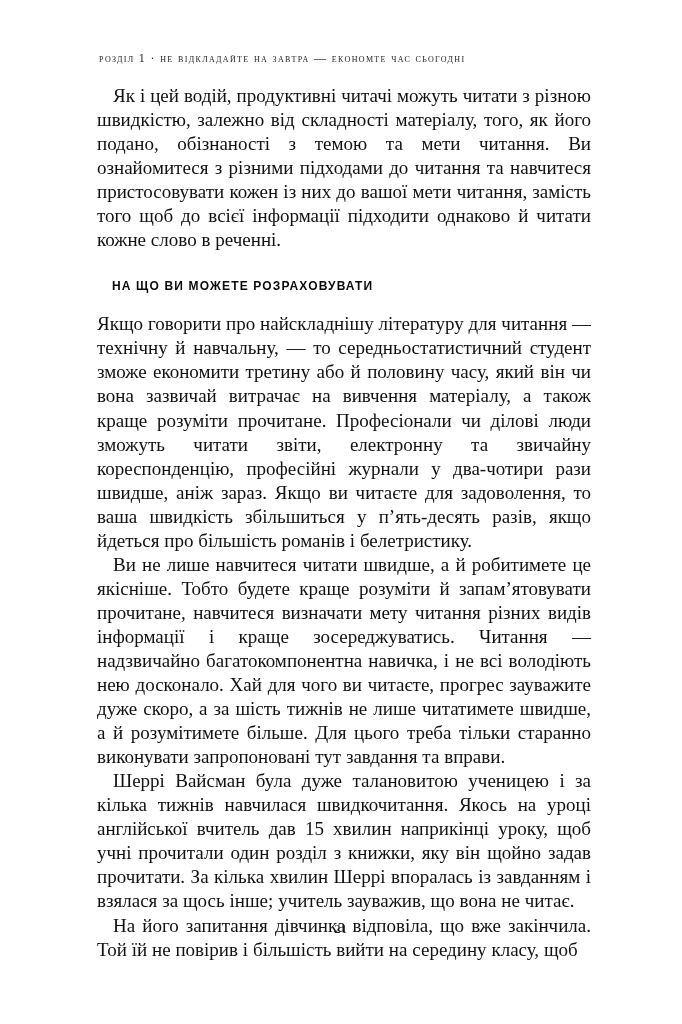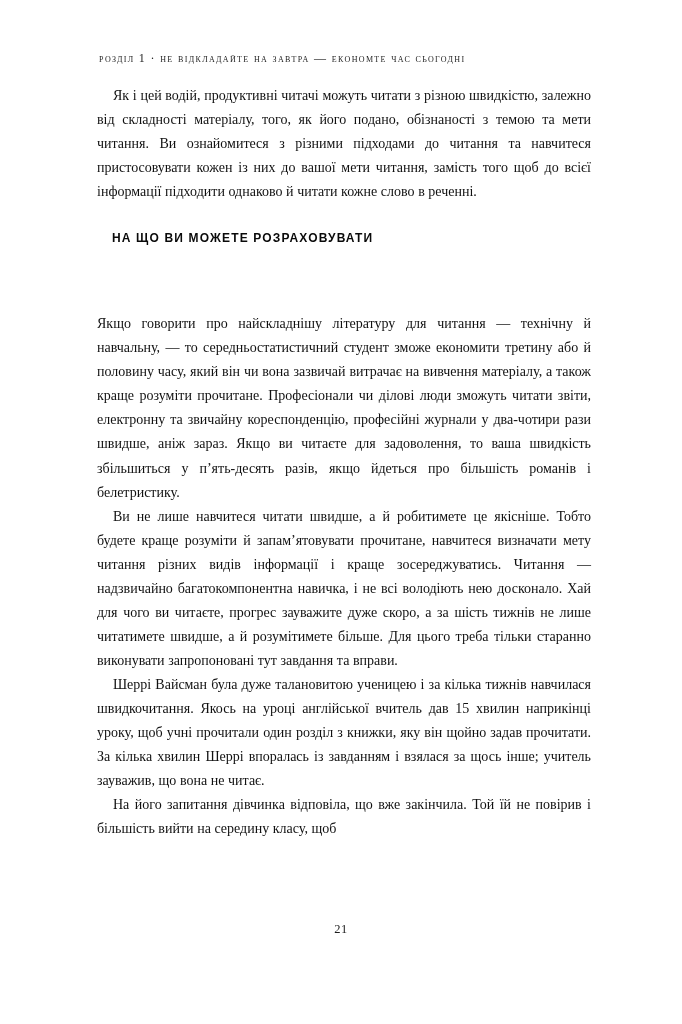--- a/index.html
+++ b/index.html
@@ -47,32 +47,31 @@
   
   .textblock {
     position: absolute;
     left: 97px;
     top: 84px;
     width: 494px;
   }
 
   p.body {
     margin: 0;
-    font-size: 14px;
+    font-size: 19px;
     line-height: 24.05px;
     text-align: justify;
     text-justify: inter-word;
     hyphens: manual;
     color: #111111;
     text-indent: 16px;
     word-spacing: 0.1px;
   }
   p.body.no-indent {
     text-indent: 0;
-    margin-top: 48px;
   }
 
   
   h2.section-heading {
     margin: 0;
     font-family: Liberation Sans, sans-serif;
     font-size: 12px;
     line-height: 20px;
     font-weight: bold;
     letter-spacing: 1.15px;

